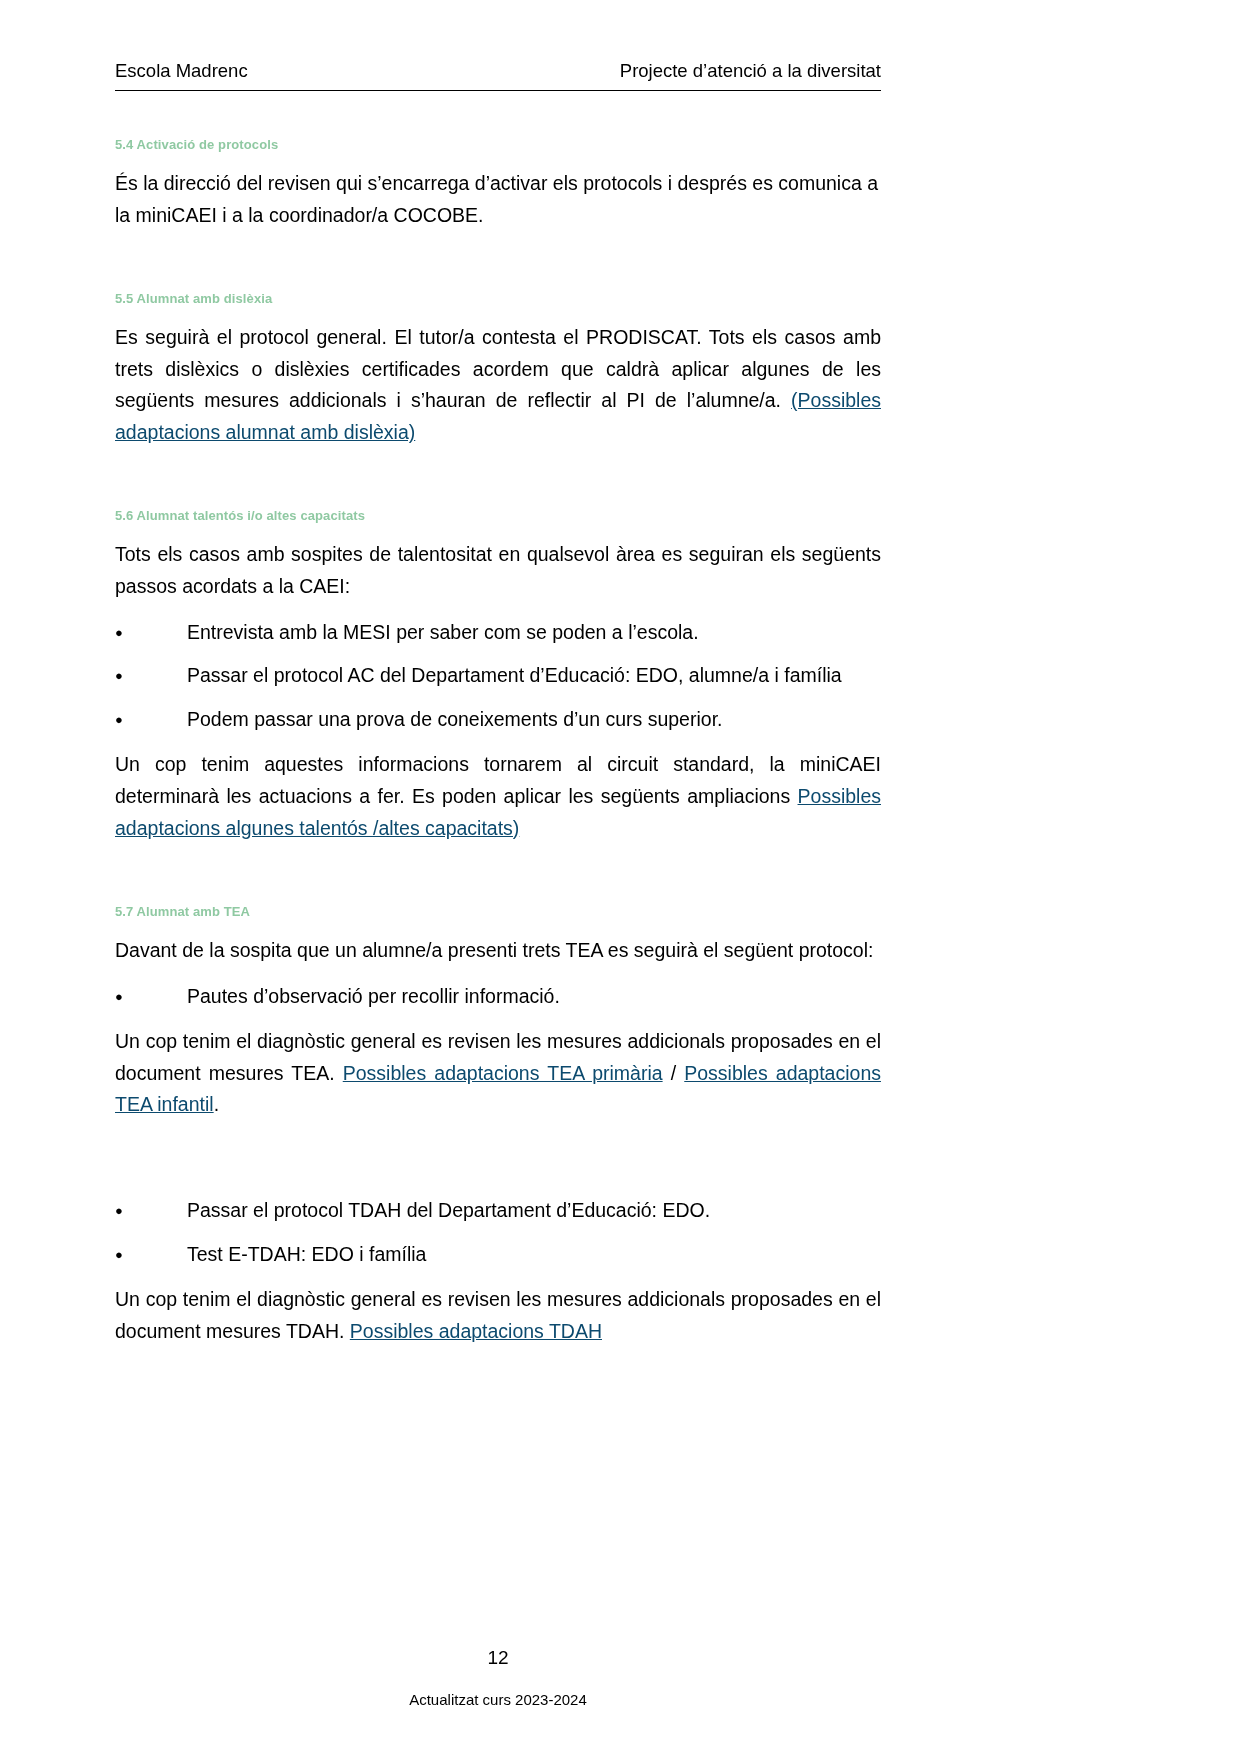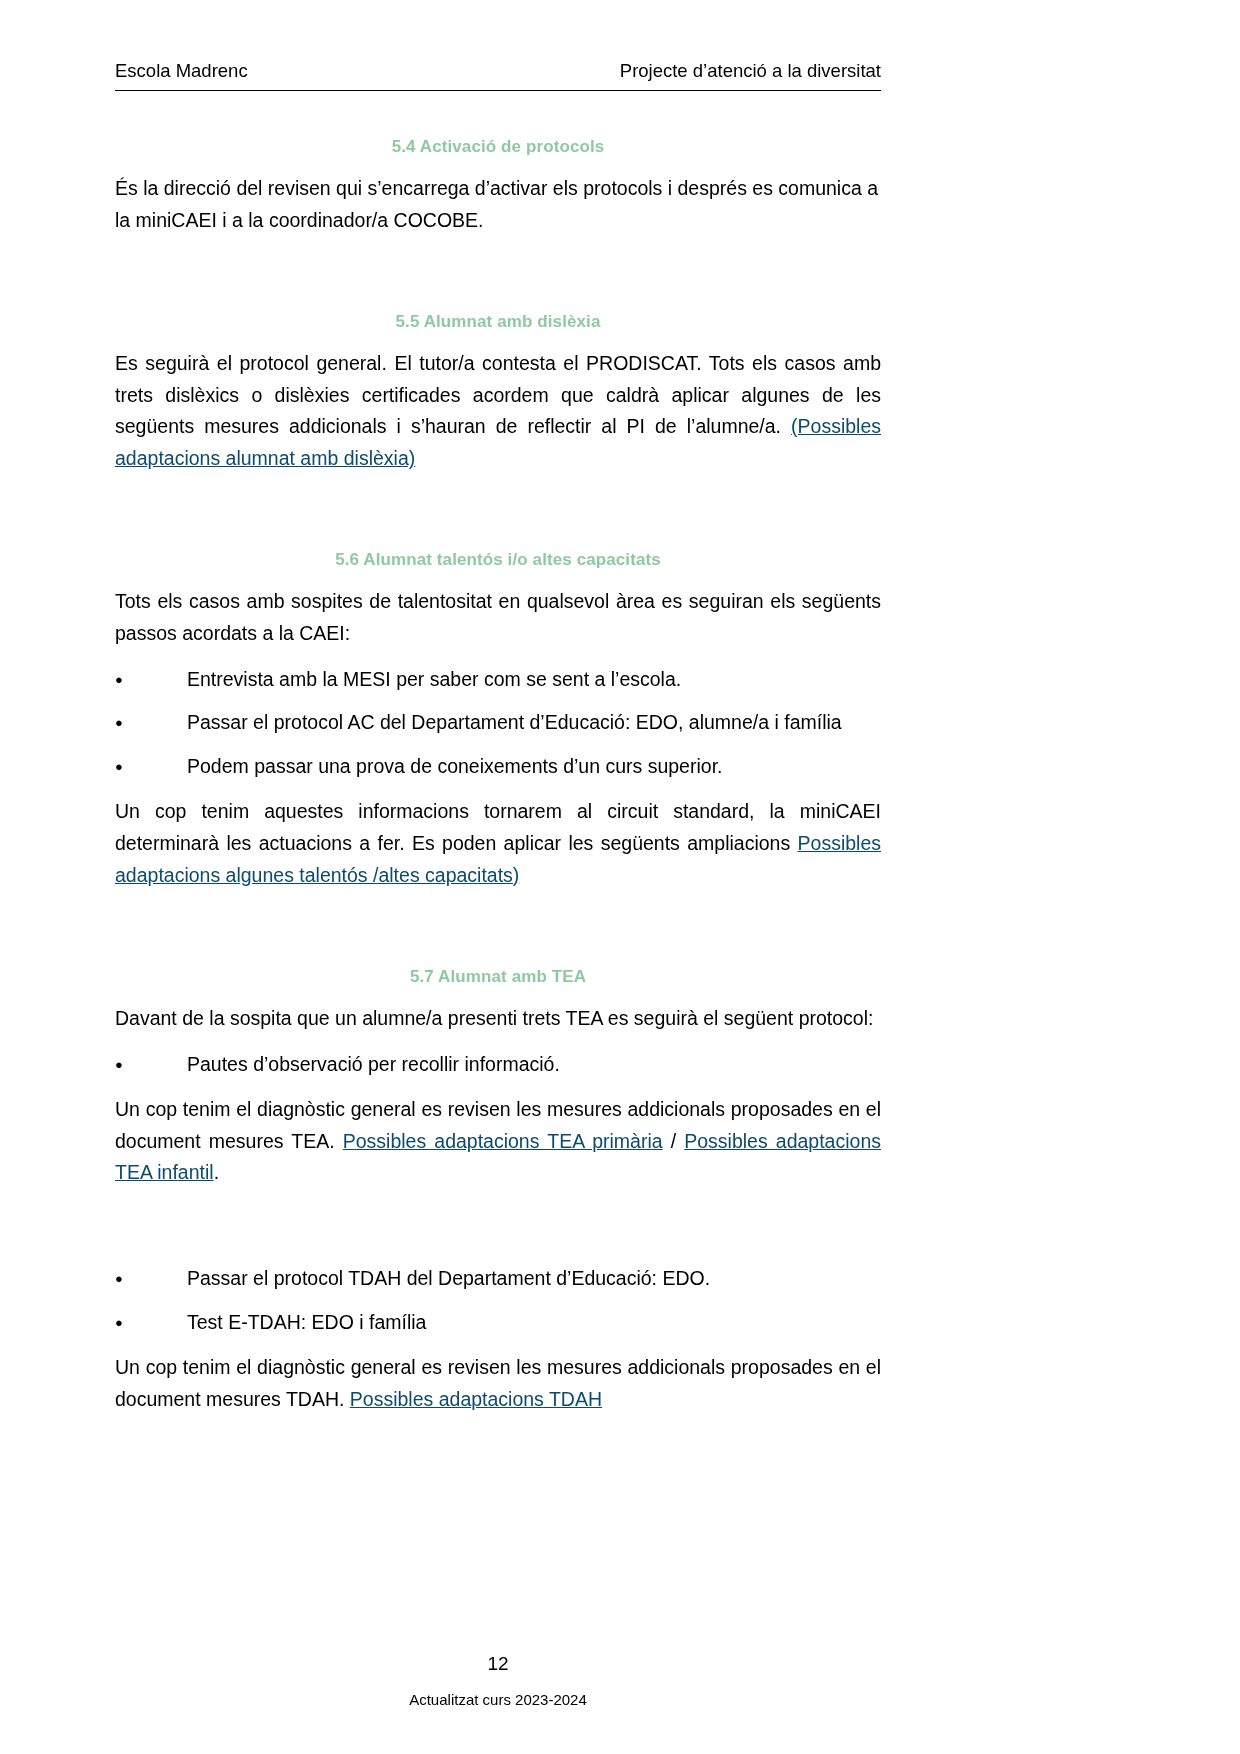--- a/index.html
+++ b/index.html
@@ -30,26 +30,25 @@
     color: #000;
     padding-bottom: 8px;
     border-bottom: 1.6px solid #000;
     margin-bottom: 46px;
   }
   .header .left { text-align: left; }
   .header .right { text-align: right; }
 
   
   h2.section-title {
-    font-size: 17px;
+    font-size: 13px;
     font-weight: bold;
     color: #8fc9a2;
-    margin: 16px 0 16px 0;
+    margin: 0 0 16px 0;
     letter-spacing: 0.1px;
-    text-align: center;
   }
   .block { margin-bottom: 34px; }
   .block.tight { margin-bottom: 30px; }
 
   p.para {
     font-size: 19.5px;
     line-height: 1.62;
     margin: 0 0 6px 0;
     text-align: justify;
     text-justify: inter-word;
@@ -88,21 +87,21 @@
   
   .footer {
     position: absolute;
     left: 0;
     right: 0;
     bottom: 46px;
     text-align: center;
   }
   .page-number {
     font-size: 19px;
-    margin-bottom: 16px;
+    margin-bottom: 22px;
   }
   .footer-note {
     font-size: 15px;
     color: #000;
   }
 </style>
 </head>
 <body>
 
 <div class="page">
@@ -123,21 +122,21 @@
     <h2 class="section-title">5.5 Alumnat amb dislèxia</h2>
     <p class="para"><span>Es seguirà el protocol general. El tutor/a contesta el PRODISCAT. Tots els casos amb trets dislèxics o dislèxies certificades acordem que caldrà aplicar algunes de les següents mesures addicionals i s’hauran de reflectir al PI  de l’alumne/a. </span><a class="doclink" href="#">(Possibles adaptacions alumnat amb dislèxia)</a></p>
   </div>
 
   <div class="spacer-lg"></div>
 
   <div class="block">
     <h2 class="section-title">5.6 Alumnat talentós i/o altes capacitats</h2>
     <p class="para">Tots els casos amb sospites de talentositat en qualsevol àrea es seguiran els següents passos acordats a la CAEI:</p>
     <ul class="bullets">
-      <li>Entrevista amb la MESI per saber com se sent a l’escola.</li>
+      <li>Entrevista amb la MESI per saber com se poden a l’escola.</li>
       <li>Passar el protocol AC del Departament d’Educació: EDO, alumne/a i família</li>
       <li>Podem passar una prova de coneixements d’un curs superior.</li>
     </ul>
     <p class="para"><span>Un cop tenim aquestes informacions tornarem al circuit standard, la miniCAEI determinarà les actuacions a fer. Es poden aplicar les següents ampliacions </span><a class="doclink" href="#">Possibles adaptacions algunes talentós /altes capacitats)</a></p>
   </div>
 
   <div class="spacer-lg"></div>
 
   <div class="block">
     <h2 class="section-title">5.7 Alumnat amb TEA</h2>

